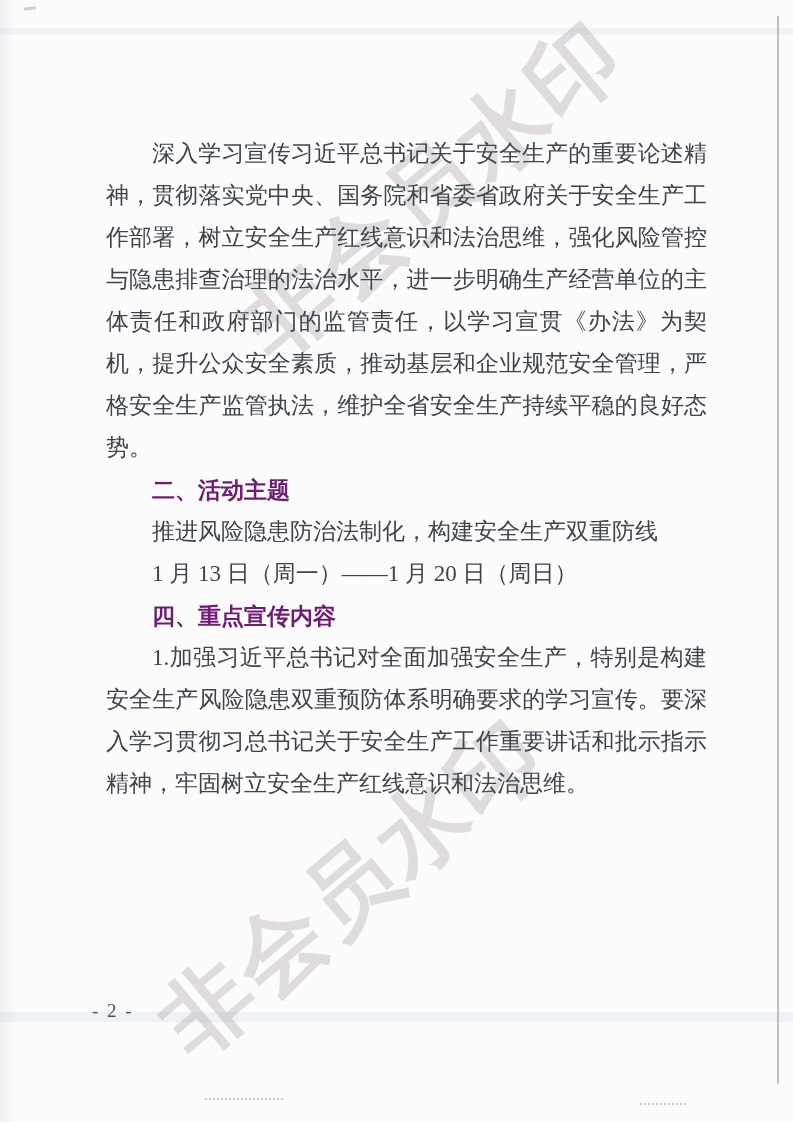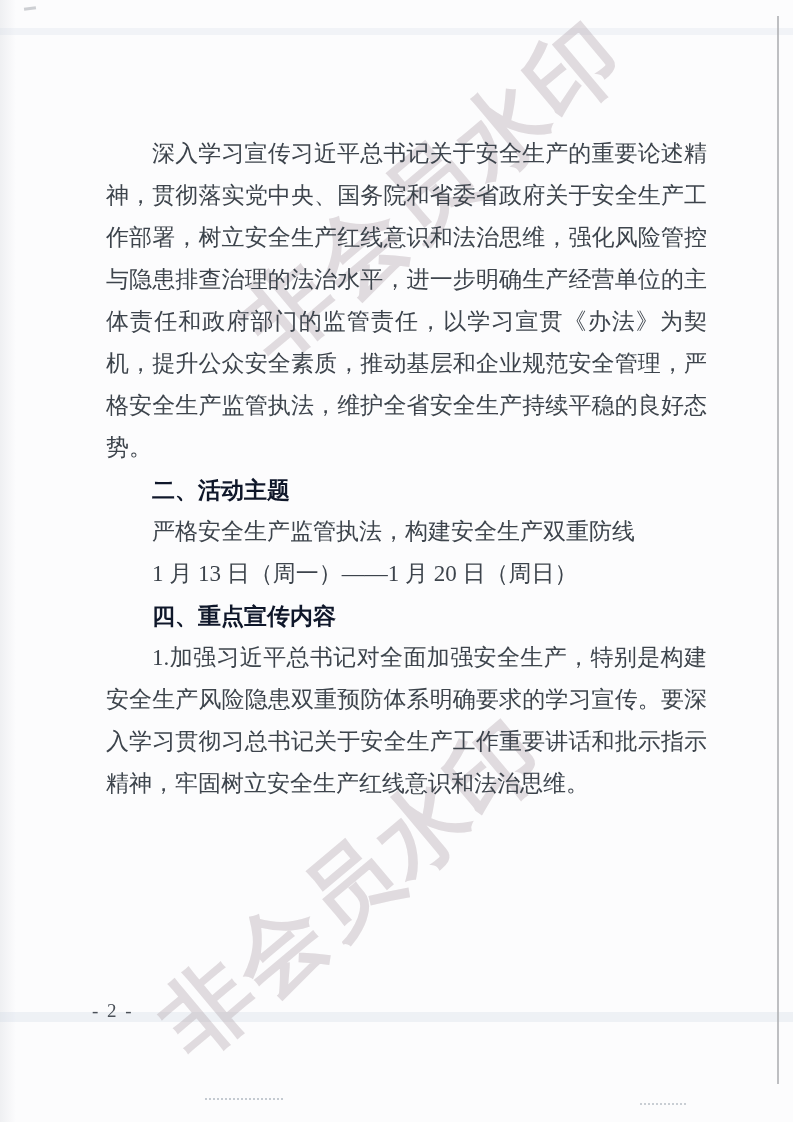--- a/index.html
+++ b/index.html
@@ -90,21 +90,21 @@
     text-align: justify;
     word-break: break-all;
   }
   .content p {
     margin: 0;
     text-indent: 2em;
   }
   .content p.heading {
     font-family: "DejaVu Sans", "Liberation Sans", sans-serif;
     font-weight: bold;
-    color: #0f172a;
+    color: #701a75;
   }
   .page-number {
     position: absolute;
     left: 92px; top: 1000px;
     font-size: 19px;
     letter-spacing: 2px;
     color: #4a5058;
     font-family: "Liberation Serif", "DejaVu Serif", serif;
   }
 </style>
@@ -120,21 +120,21 @@
   <div class="scan-corner-mark"></div>
   <div class="scan-dots-a"></div>
   <div class="scan-dots-b"></div>
 
   <div class="watermark wm-top">非会员水印</div>
   <div class="watermark wm-bottom">非会员水印</div>
 
   <div class="content">
     <p class="body">深入学习宣传习近平总书记关于安全生产的重要论述精神，贯彻落实党中央、国务院和省委省政府关于安全生产工作部署，树立安全生产红线意识和法治思维，强化风险管控与隐患排查治理的法治水平，进一步明确生产经营单位的主体责任和政府部门的监管责任，以学习宣贯《办法》为契机，提升公众安全素质，推动基层和企业规范安全管理，严格安全生产监管执法，维护全省安全生产持续平稳的良好态势。</p>
     <p class="heading">二、活动主题</p>
-    <p class="body">严格安全生产监管执法，构建安全生产双重防线</p>
+    <p class="body">推进风险隐患防治法制化，构建安全生产双重防线</p>
     <p class="body">1 月 13 日（周一）——1 月 20 日（周日）</p>
     <p class="heading">四、重点宣传内容</p>
     <p class="body">1.加强习近平总书记对全面加强安全生产，特别是构建安全生产风险隐患双重预防体系明确要求的学习宣传。要深入学习贯彻习总书记关于安全生产工作重要讲话和批示指示精神，牢固树立安全生产红线意识和法治思维。</p>
   </div>
 
   <div class="page-number">- 2 -</div>
 
 </div>
 
 </body></html>

